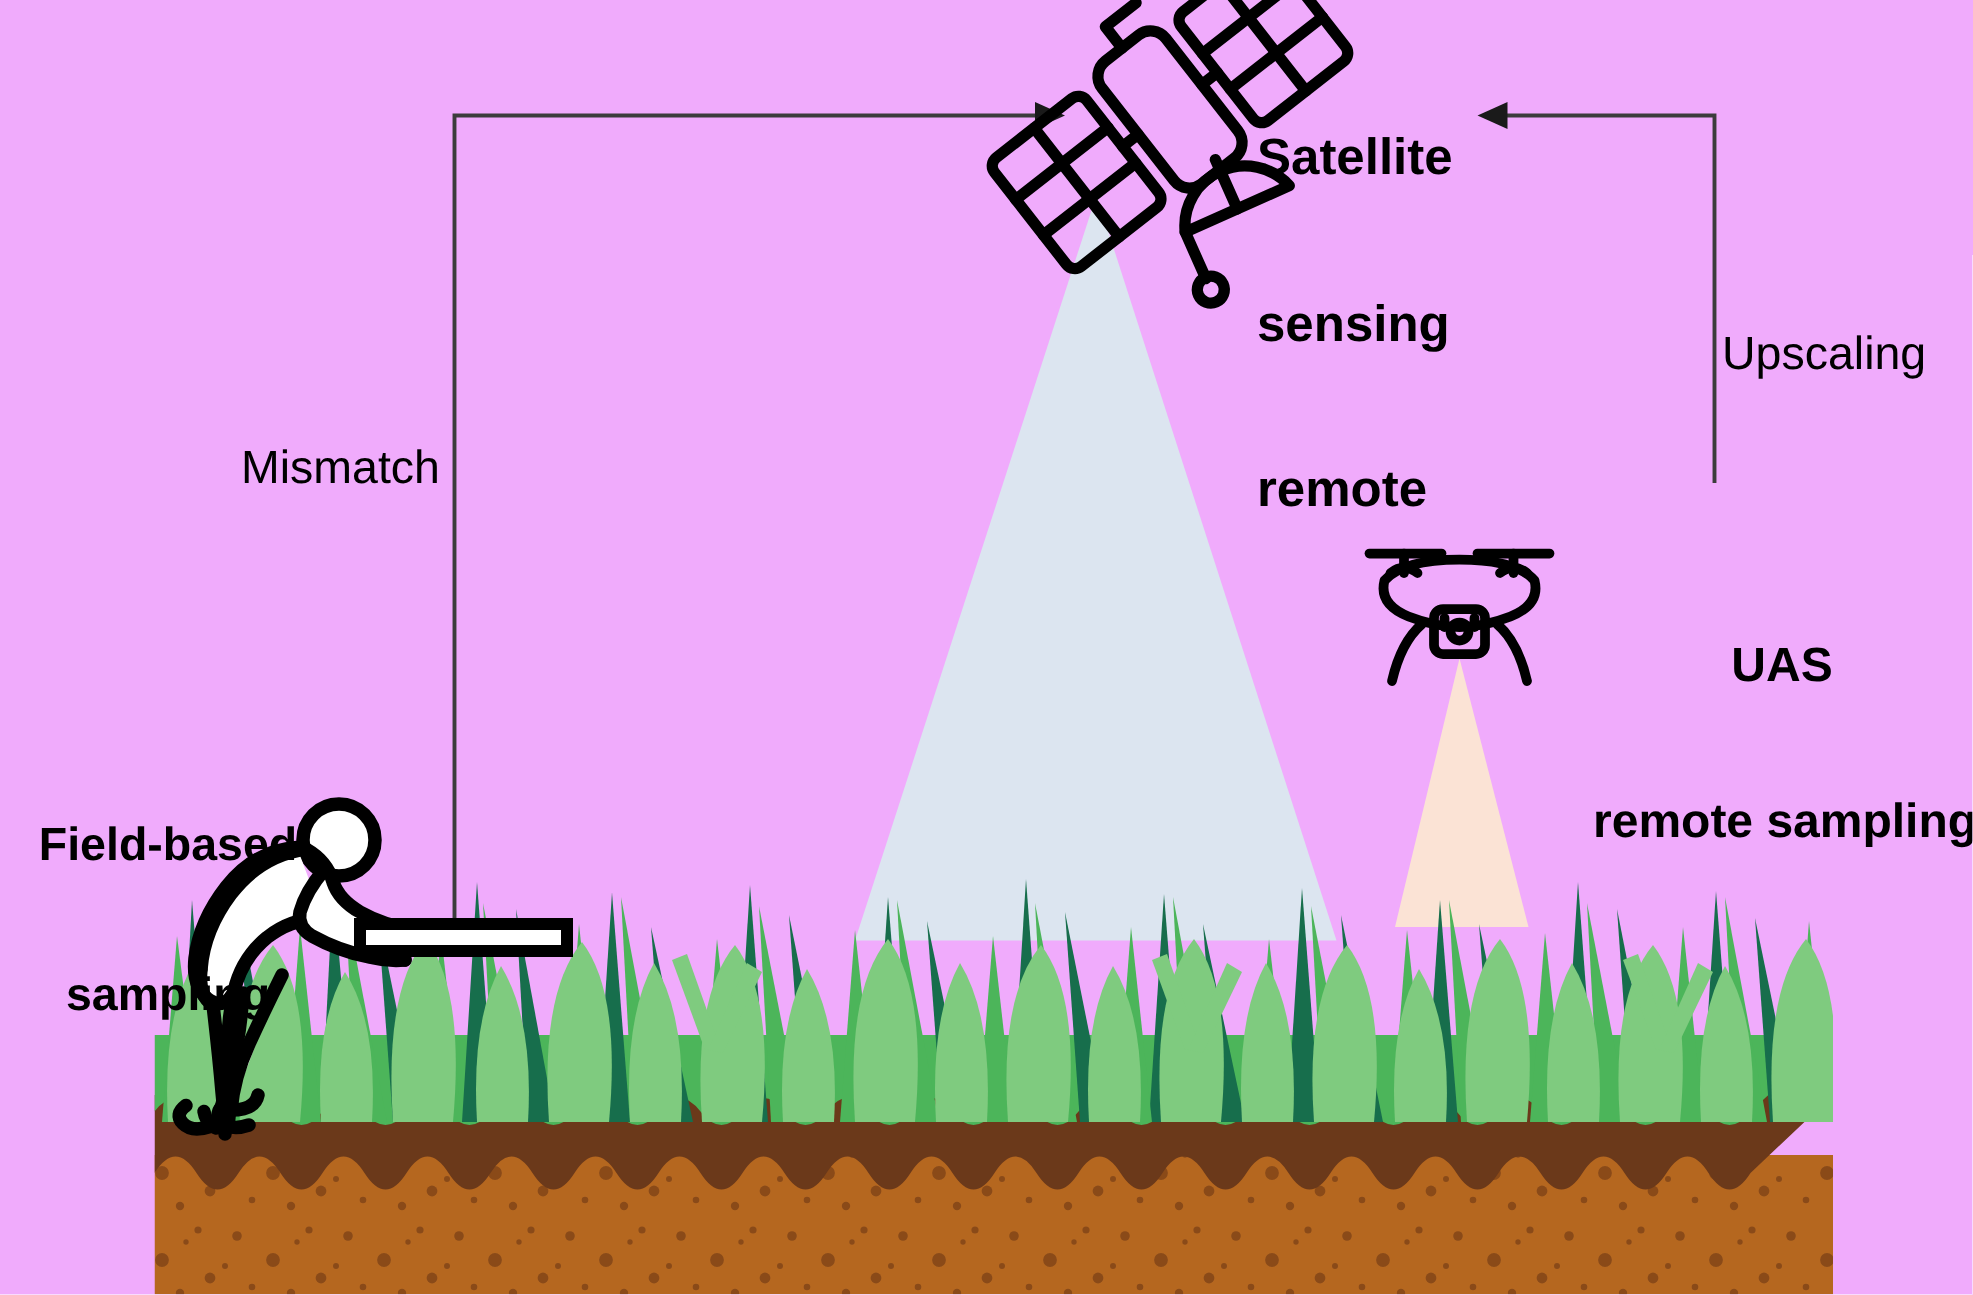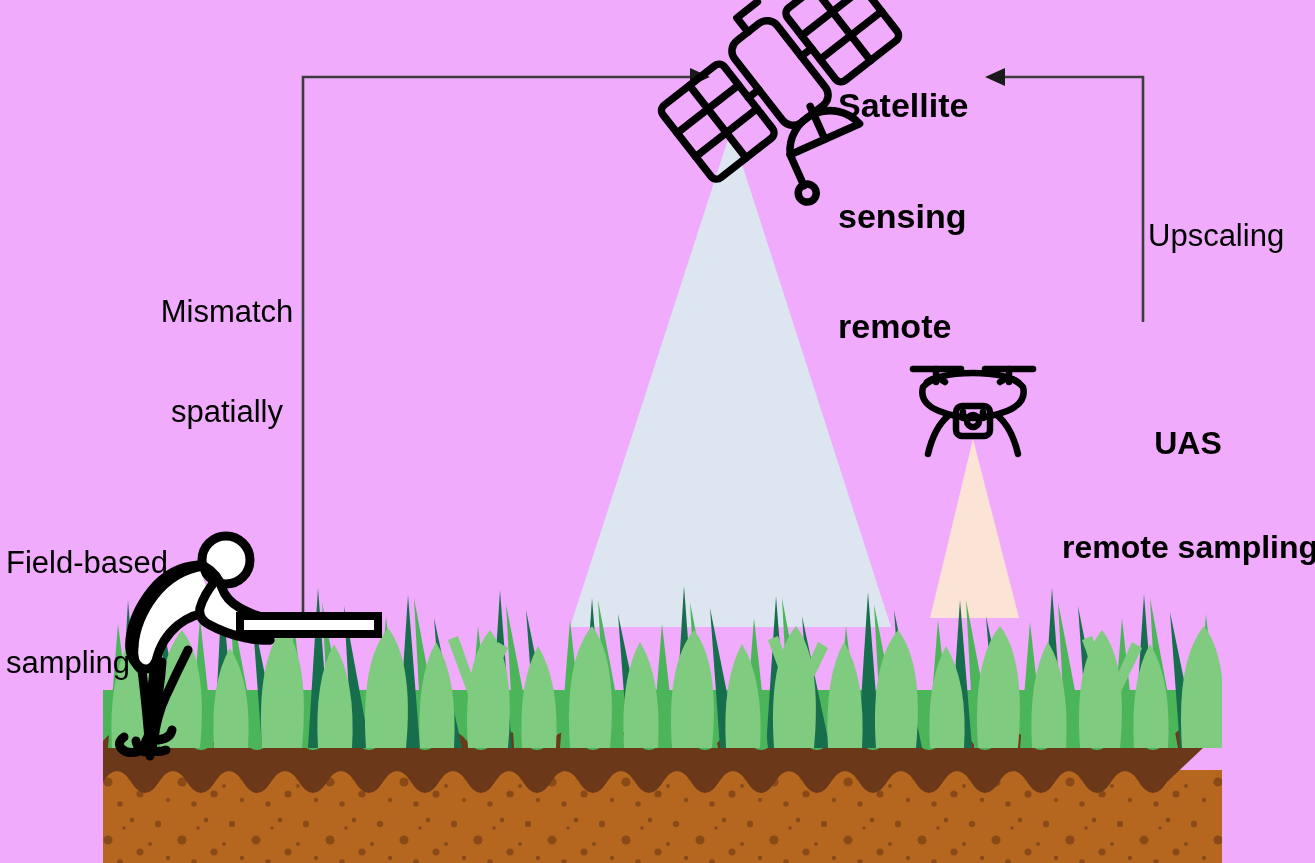--- a/index.html
+++ b/index.html
@@ -50,21 +50,22 @@
     top: 357px;
     font-size: 32px;
     font-weight: bold;
     text-align: center;
     width: 252px;
   }
   #label-field {
     left: 6px;
     top: 479px;
     font-size: 31px;
-    font-weight: normal;
+    font-weight: bold;
+    text-align: center;
     width: 212px;
   }
   #label-mismatch {
     left: 148px;
     top: 228px;
     font-size: 31px;
     font-weight: normal;
     text-align: center;
     width: 158px;
   }
@@ -359,20 +360,19 @@
     <span class="lbl-line">remote sampling</span>
   </div>
 
   <div class="label label-bold" id="label-field">
     <span class="lbl-line">Field-based</span>
     <span class="lbl-line">sampling</span>
   </div>
 
   <div class="label label-regular" id="label-mismatch">
     <span class="lbl-line">Mismatch</span>
-    <span class="lbl-line">spatially</span>
   </div>
 
   <div class="label label-regular" id="label-upscaling">
     <span class="lbl-line">Upscaling</span>
   </div>
 
 </div>
 
 </body></html>

